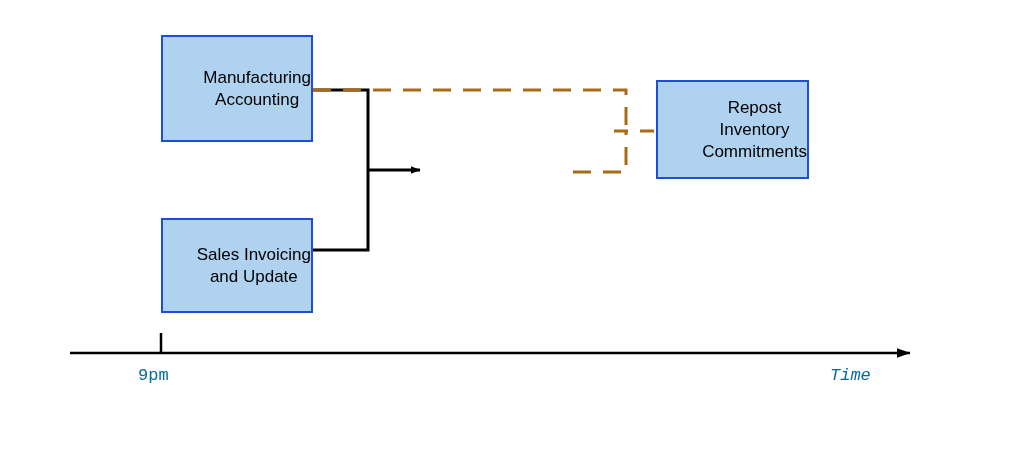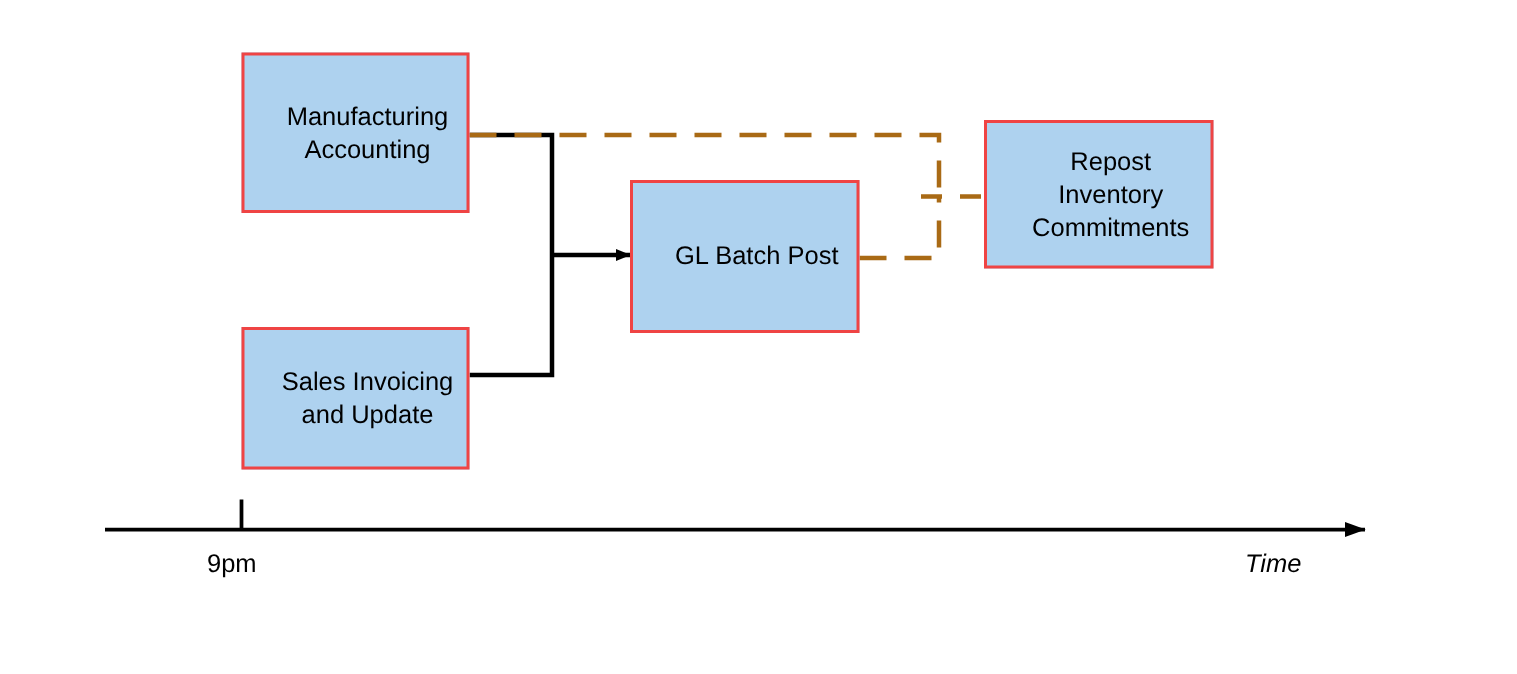--- a/index.html
+++ b/index.html
@@ -22,41 +22,41 @@
     position: absolute;
     left: 0;
     top: 0;
     width: 1011px;
     height: 449px;
   }
   .node-box {
     position: absolute;
     box-sizing: border-box;
     background: #aed2ef;
-    border: 2px solid #ef4444;
+    border: 2px solid #1d4ed8;
     display: flex;
     align-items: center;
-    justify-content: center;
+    justify-content: flex-end;
     z-index: 2;
     padding-left: 16px;
   }
   .node-label {
     font-family: "Liberation Sans", sans-serif;
     font-size: 17px;
     line-height: 22px;
     color: #000000;
     text-align: center;
     white-space: pre-line;
     user-select: none;
   }
   .axis-label {
     position: absolute;
-    font-family: Liberation Sans, sans-serif;
+    font-family: Liberation Mono, monospace;
     font-size: 17px;
-    color: #000000;
+    color: #0369a1;
     white-space: nowrap;
   }
   .axis-label.italic {
     font-style: italic;
   }
   #node-manufacturing-accounting { left: 161px; top: 35px; width: 152px; height: 107px; }
   #node-sales-invoicing         { left: 161px; top: 205px; width: 152px; height: 95px; margin-top: 13px; }
   #node-gl-batch-post           { left: 420px; top: 120px; width: 153px; height: 102px; }
   #node-repost-inventory        { left: 656px; top: 80px; width: 153px; height: 99px; }
   #tick-label-9pm { left: 138px; top: 366px; }
@@ -113,23 +113,20 @@
   <div class="node-box" id="node-manufacturing-accounting">
     <span class="node-label">Manufacturing
 Accounting</span>
   </div>
 
   <div class="node-box" id="node-sales-invoicing">
     <span class="node-label">Sales Invoicing
 and Update</span>
   </div>
 
-  <div class="node-box" id="node-gl-batch-post">
-    <span class="node-label">GL Batch Post</span>
-  </div>
 
   <div class="node-box" id="node-repost-inventory">
     <span class="node-label">Repost
 Inventory
 Commitments</span>
   </div>
 
   <div class="axis-label" id="tick-label-9pm">9pm</div>
 
   <div class="axis-label italic" id="axis-title-time">Time</div>

